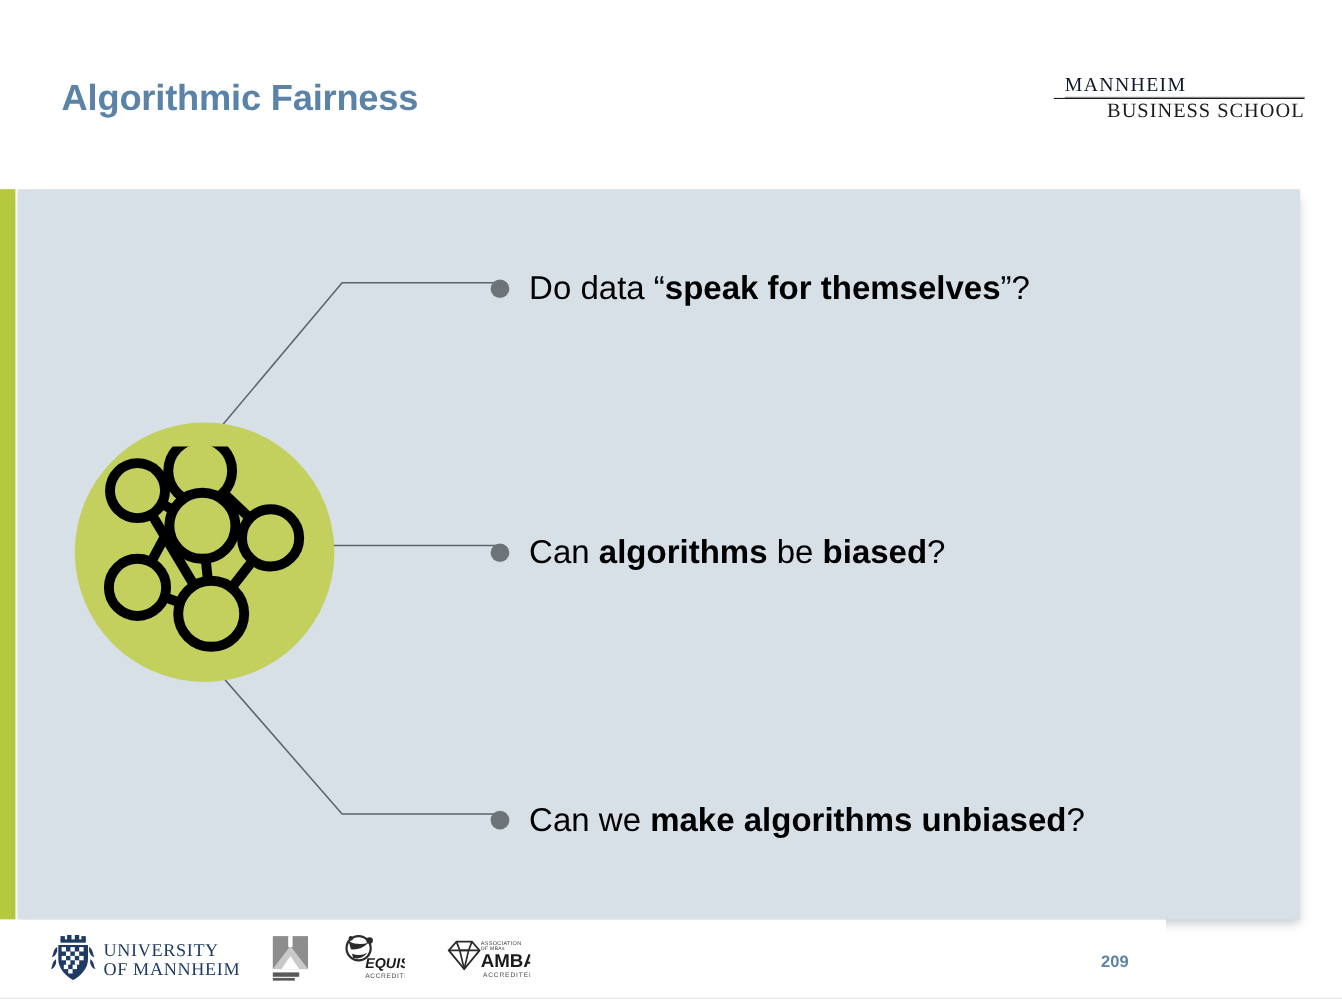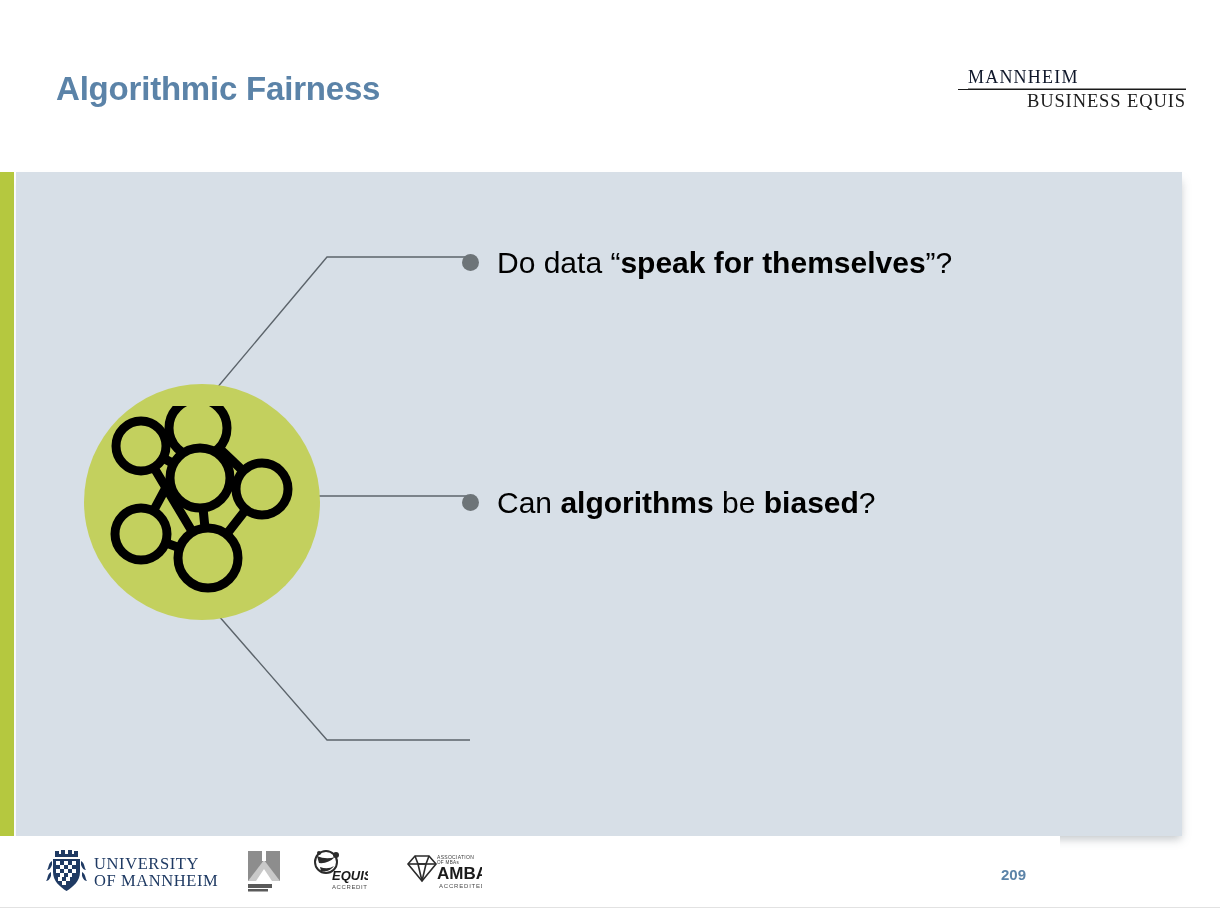--- a/index.html
+++ b/index.html
@@ -82,21 +82,21 @@
     left: 0px;
     top: 172px;
     width: 14px;
     height: 664px;
     background: #b5c83f;
   }
 
   
   #diagram {
     position: absolute;
-    left: 16px;
+    left: 0;
     top: 172px;
     width: 1166px;
     height: 664px;
   }
   #connector-svg {
     position: absolute;
     left: 0;
     top: 0;
     width: 1166px;
     height: 664px;
@@ -200,21 +200,21 @@
 </style>
 </head>
 <body>
 
 <div id="slide">
 
   <div id="slide-title">Algorithmic Fairness</div>
 
   <div id="mbs-logo">
     <span class="mbs-line1">MANNHEIM</span>
-    <span class="mbs-line2">BUSINESS EQUIS</span>
+    <span class="mbs-line2">BUSINESS SCHOOL</span>
   </div>
 
   <div id="accent-bar"></div>
   <div id="content-panel"></div>
 
   <div id="diagram">
 
     <svg id="connector-svg" viewBox="0 0 1166 664">
 
       <polyline points="195,223 311,85 454,85" fill="none" stroke="#5c646b" stroke-width="1.4"></polyline>
@@ -254,20 +254,24 @@
     <div class="bullet-row" id="bullet-row-1">
       <span class="bullet-dot"></span>
       <span class="bullet-text"><span>Do data “</span><b>speak for themselves</b><span>”?</span></span>
     </div>
 
     <div class="bullet-row" id="bullet-row-2">
       <span class="bullet-dot"></span>
       <span class="bullet-text"><span>Can </span><b>algorithms</b><span> be </span><b>biased</b><span>?</span></span>
     </div>
 
+    <div class="bullet-row" id="bullet-row-3">
+      <span class="bullet-dot"></span>
+      <span class="bullet-text"><span>Can we </span><b>make algorithms unbiased</b><span>?</span></span>
+    </div>
 
   </div>
 
   <div id="footer">
     <div id="footer-rule"></div>
 
     <div id="uni-logo">
       <svg id="uni-crest" viewBox="0 0 42 44">
         <g fill="#1f3a63">
 

